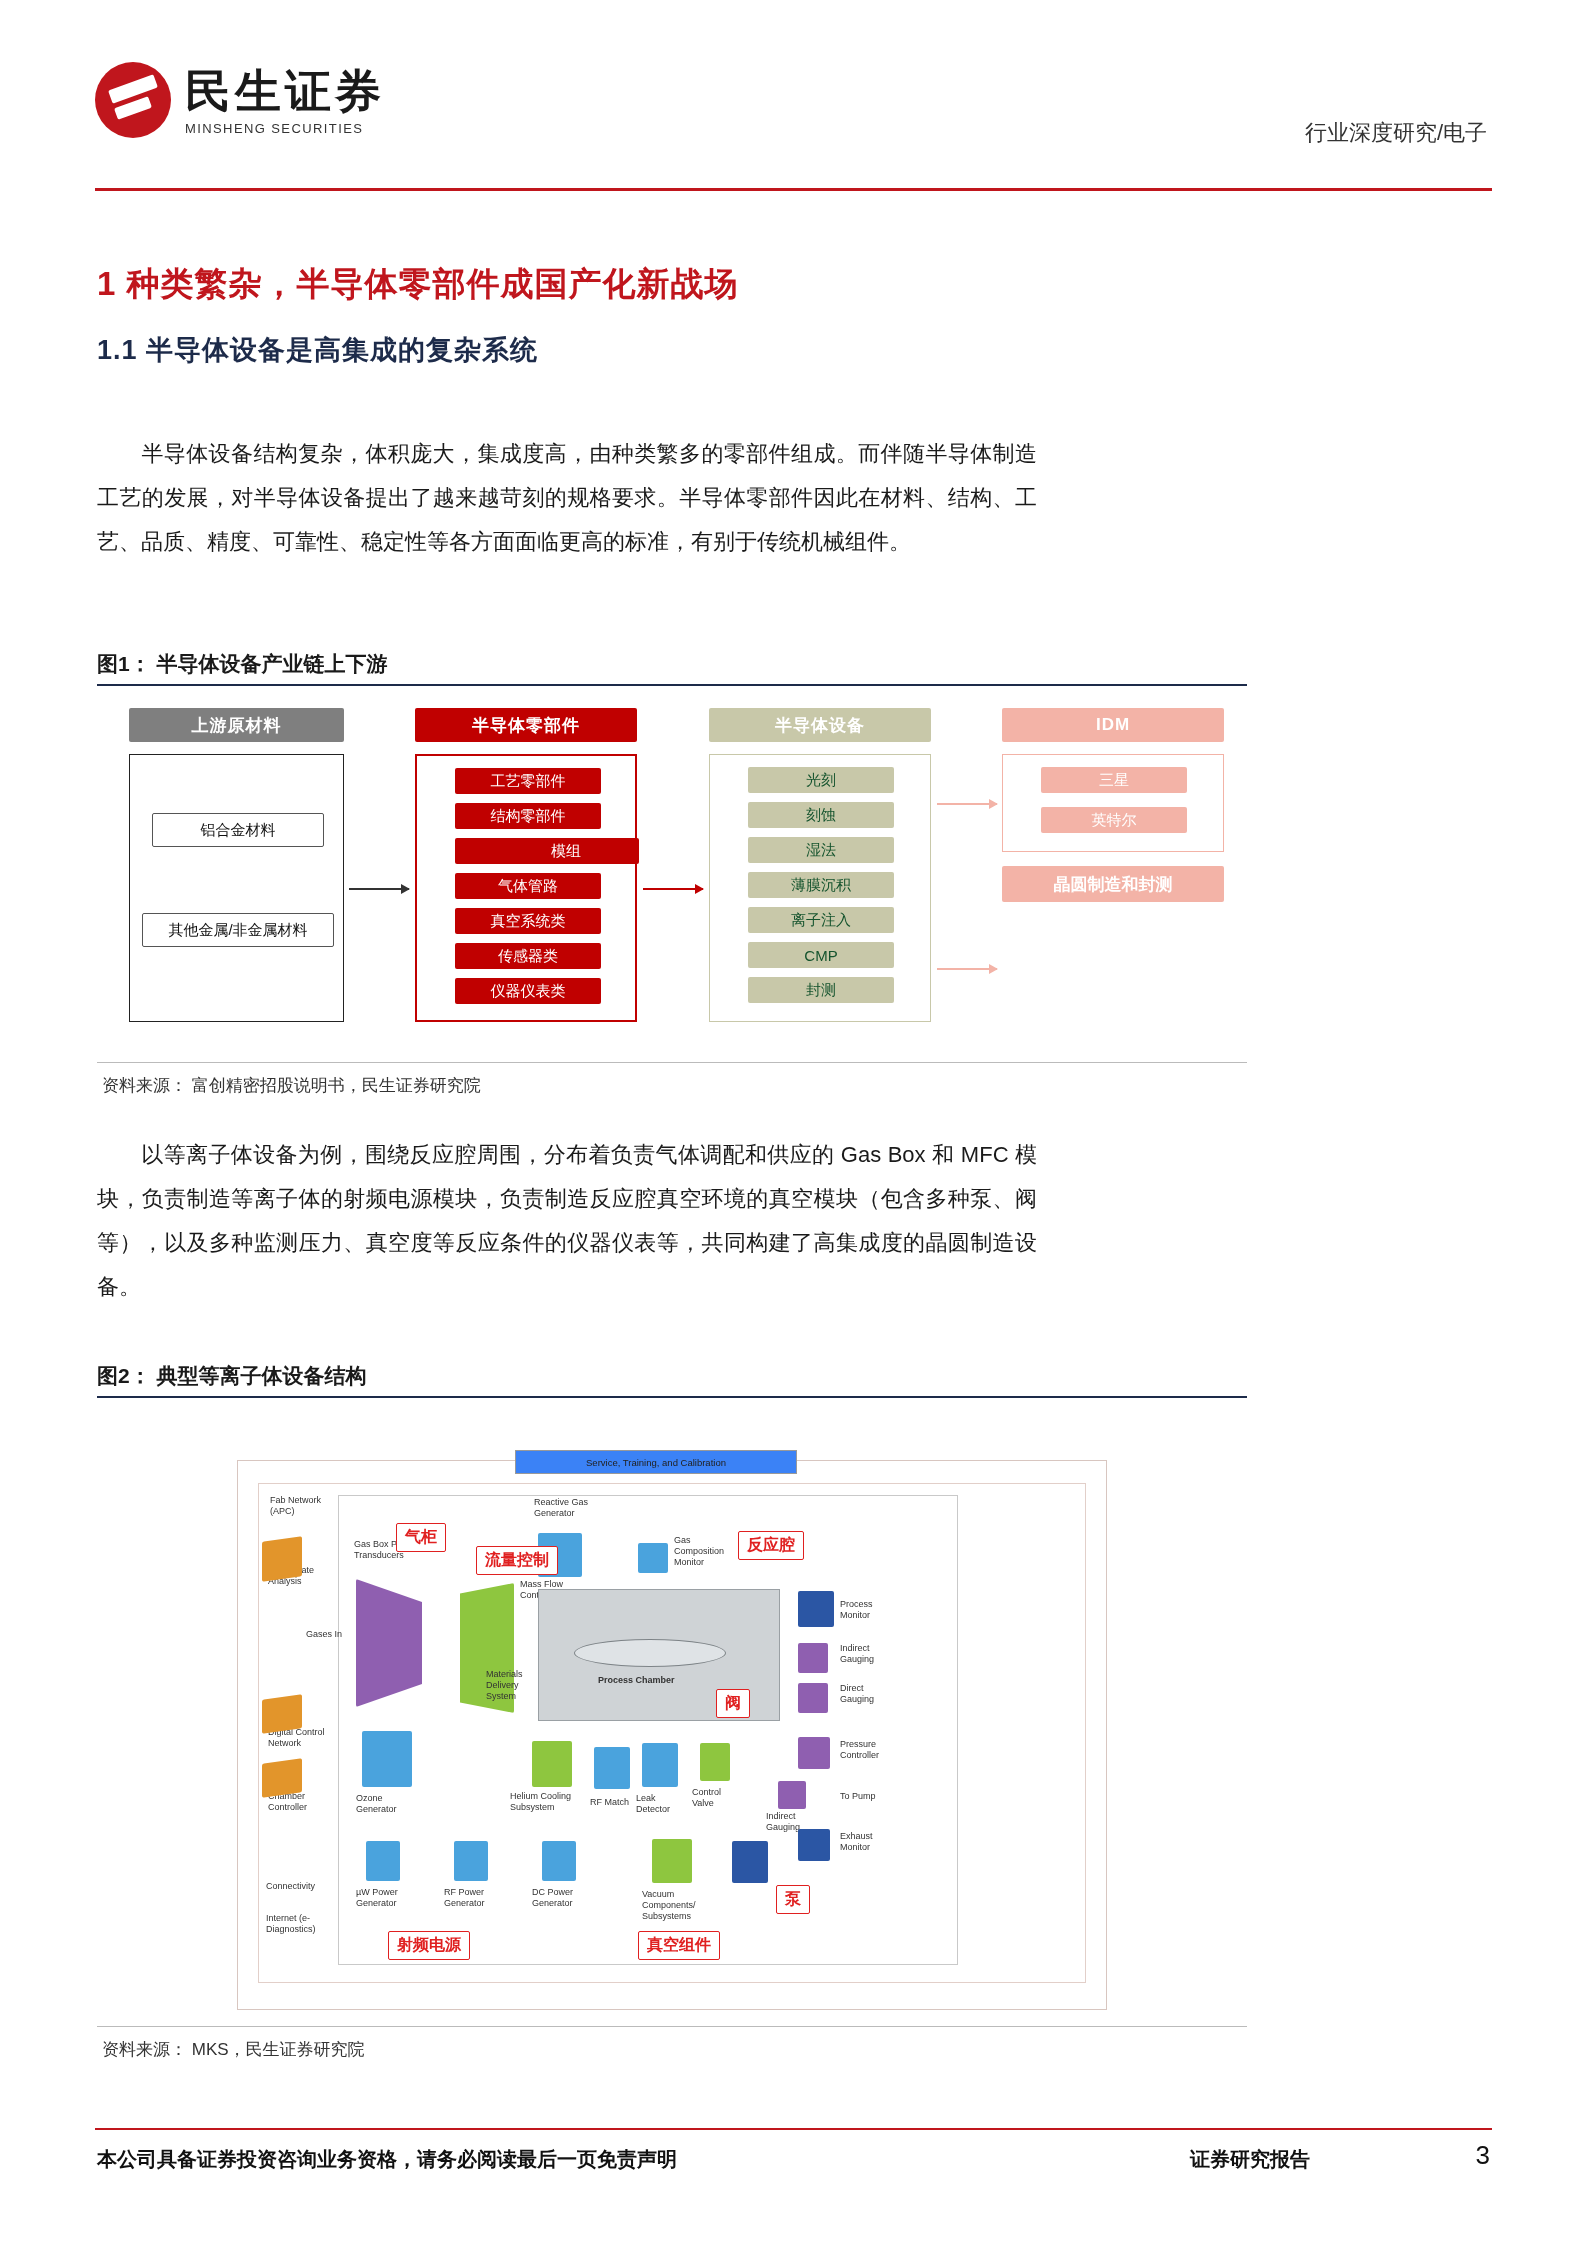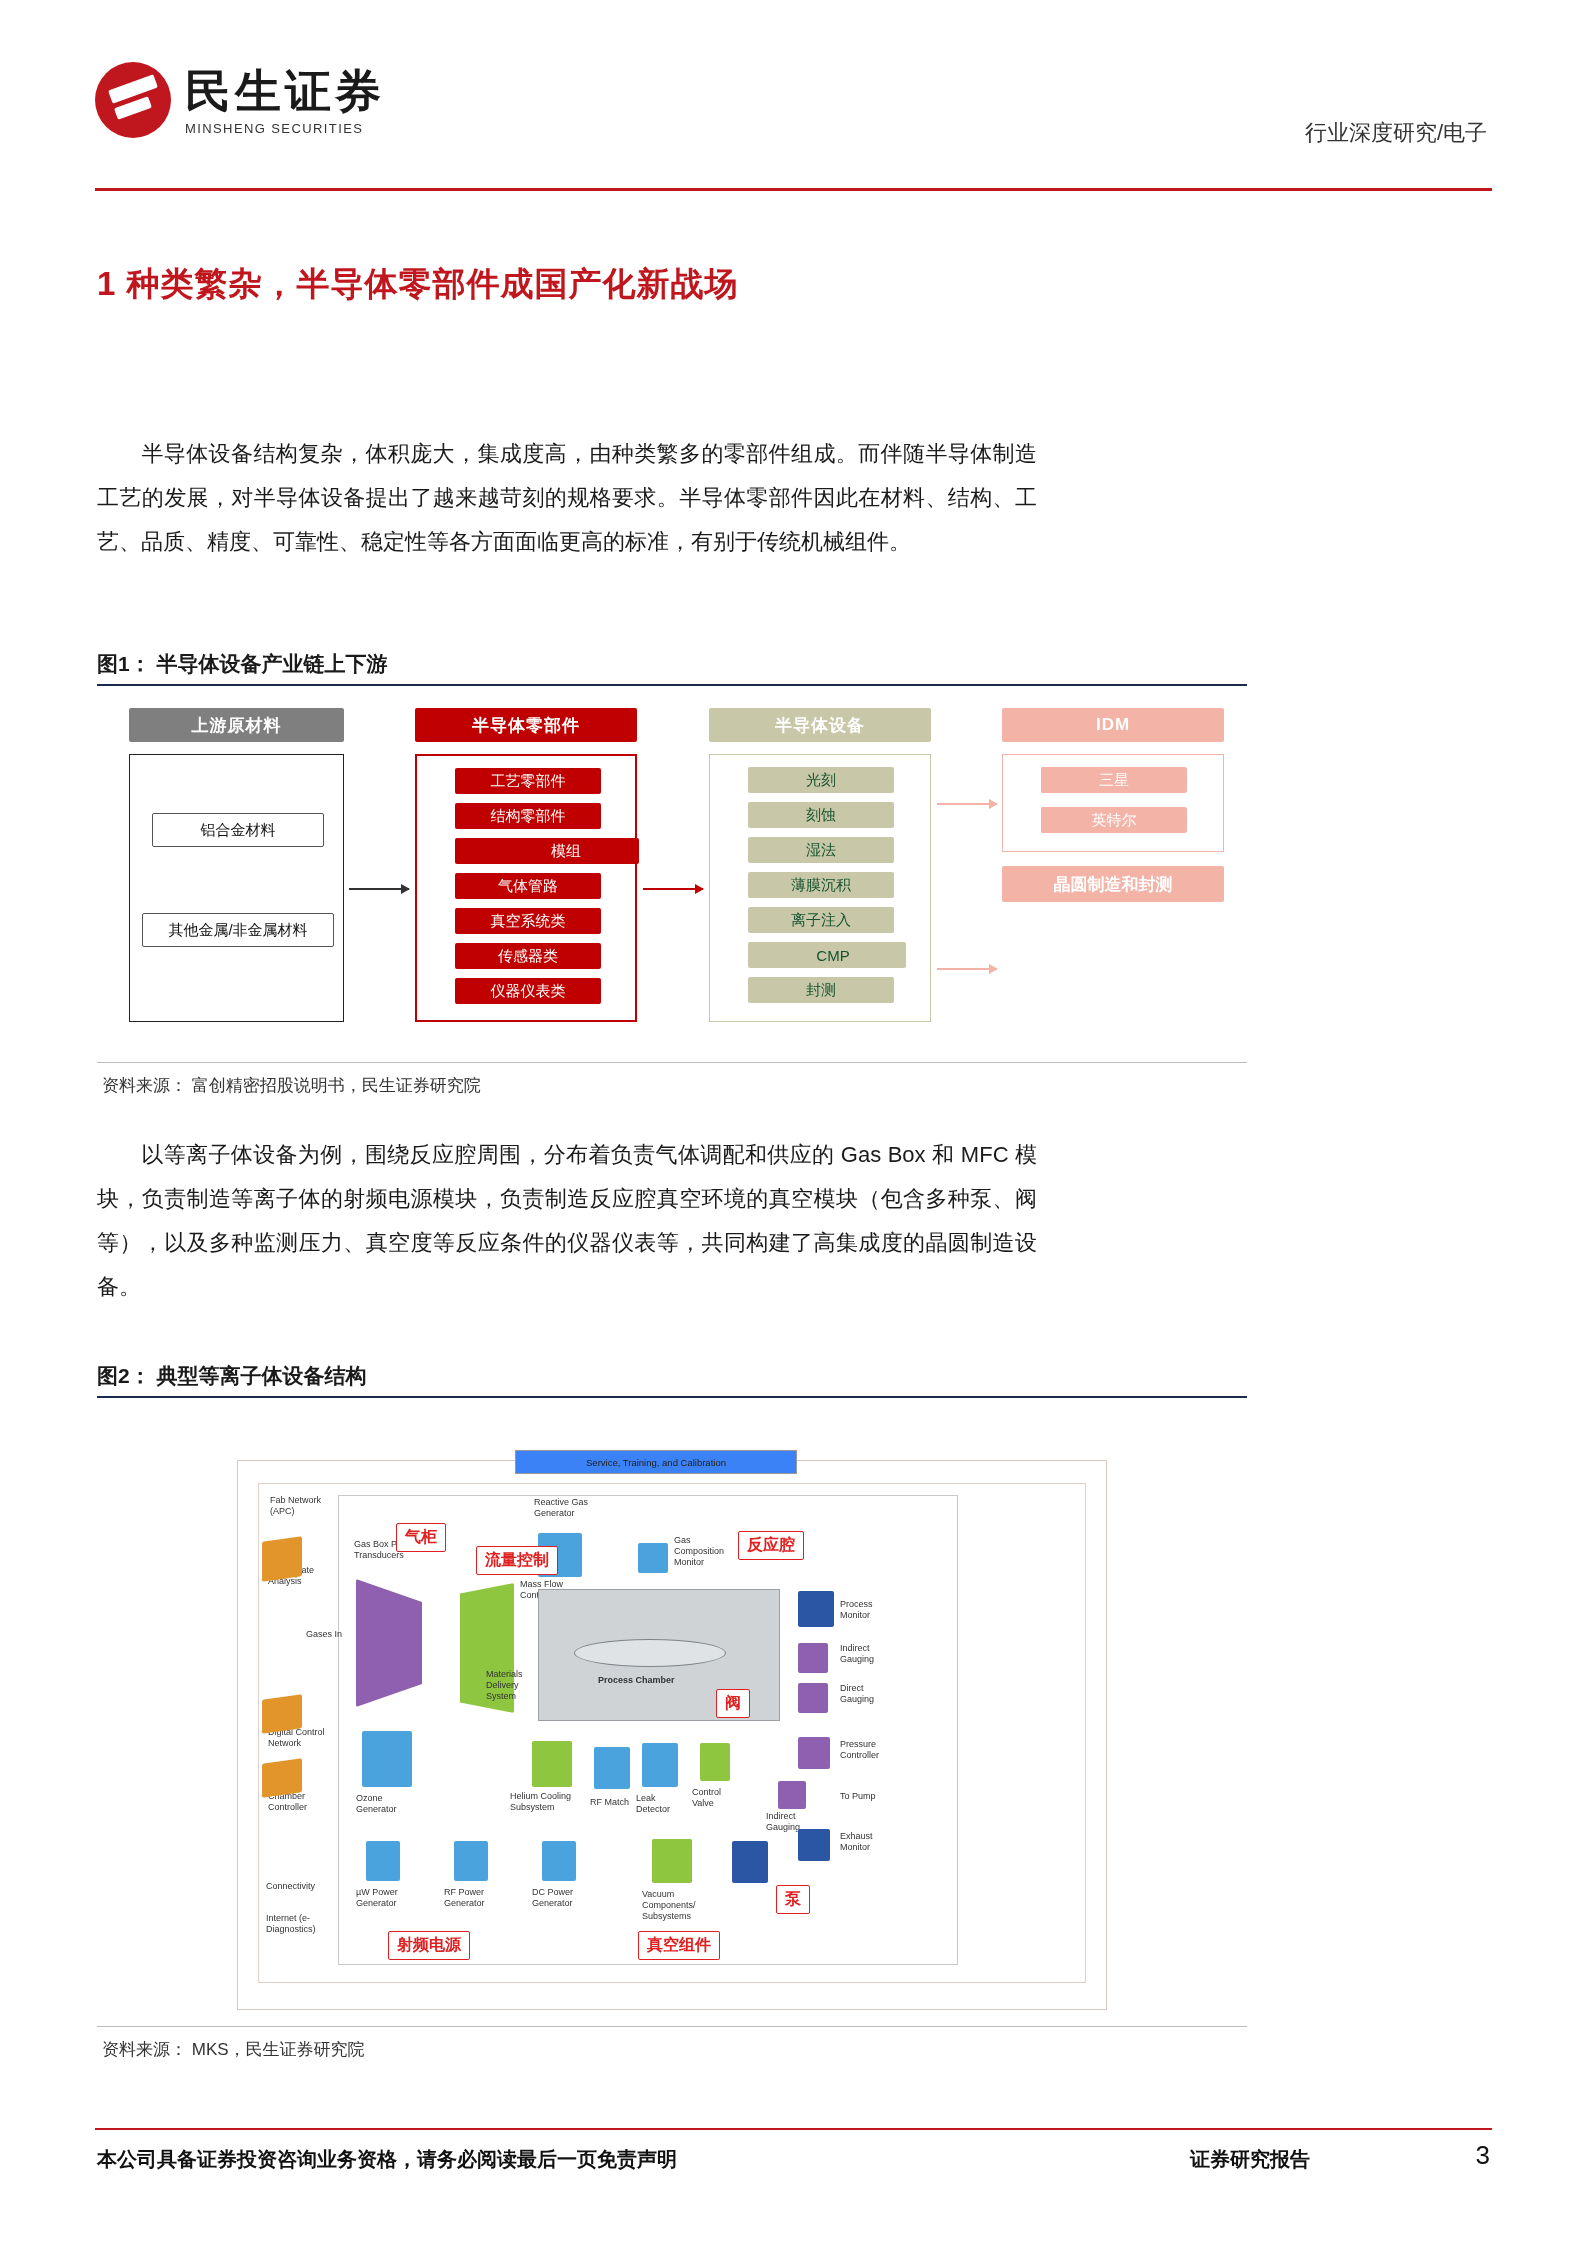--- a/index.html
+++ b/index.html
@@ -146,20 +146,21 @@
       <div class="logo-text">
         <div class="logo-cn">民生证券</div>
         <div class="logo-en">MINSHENG SECURITIES</div>
       </div>
     </div>
     <div class="header-right">行业深度研究/电子</div>
     <div class="header-rule"></div>
   </div>
 
   <div class="h1">1 种类繁杂，半导体零部件成国产化新战场</div>
+  <div class="h2">1.1 半导体设备是高集成的复杂系统</div>
 
   <div class="para p1"><span class="indent"></span><span>半导体设备结构复杂，体积庞大，集成度高，由种类繁多的零部件组成。而伴随半导体制造工艺的发展，对半导体设备提出了越来越苛刻的规格要求。半导体零部件因此在材料、结构、工艺、品质、精度、可靠性、稳定性等各方面面临更高的标准，有别于传统机械组件。</span></div>
 
   <div class="fig-cap" style="top:650px">图1： 半导体设备产业链上下游</div>
   <div class="fig-cap-rule" style="top:684px"></div>
 
   <div class="fig1">
     <div class="band b-up">上游原材料</div>
     <div class="band b-parts">半导体零部件</div>
     <div class="band b-equip">半导体设备</div>
@@ -179,21 +180,21 @@
       <div class="chip chip-red" style="left:38px;top:187px;width:146px;">传感器类</div>
       <div class="chip chip-red" style="left:38px;top:222px;width:146px;">仪器仪表类</div>
     </div>
 
     <div class="box box-equip">
       <div class="chip chip-olive" style="left:38px;top:12px;width:146px;">光刻</div>
       <div class="chip chip-olive" style="left:38px;top:47px;width:146px;">刻蚀</div>
       <div class="chip chip-olive" style="left:38px;top:82px;width:146px;">湿法</div>
       <div class="chip chip-olive" style="left:38px;top:117px;width:146px;">薄膜沉积</div>
       <div class="chip chip-olive" style="left:38px;top:152px;width:146px;">离子注入</div>
-      <div class="chip chip-olive" style="left:38px;top:187px;width:146px;padding-left:12px;">CMP</div>
+      <div class="chip chip-olive" style="left:38px;top:187px;width:146px;">CMP</div>
       <div class="chip chip-olive" style="left:38px;top:222px;width:146px;">封测</div>
     </div>
 
     <div class="box box-idm1">
       <div class="chip chip-pink" style="left:38px;top:12px;width:146px;">三星</div>
       <div class="chip chip-pink" style="left:38px;top:52px;width:146px;">英特尔</div>
     </div>
     <div class="band-mid">晶圆制造和封测</div>
 
     <div class="arrow" style="left:252px;top:188px;width:60px;"></div>

